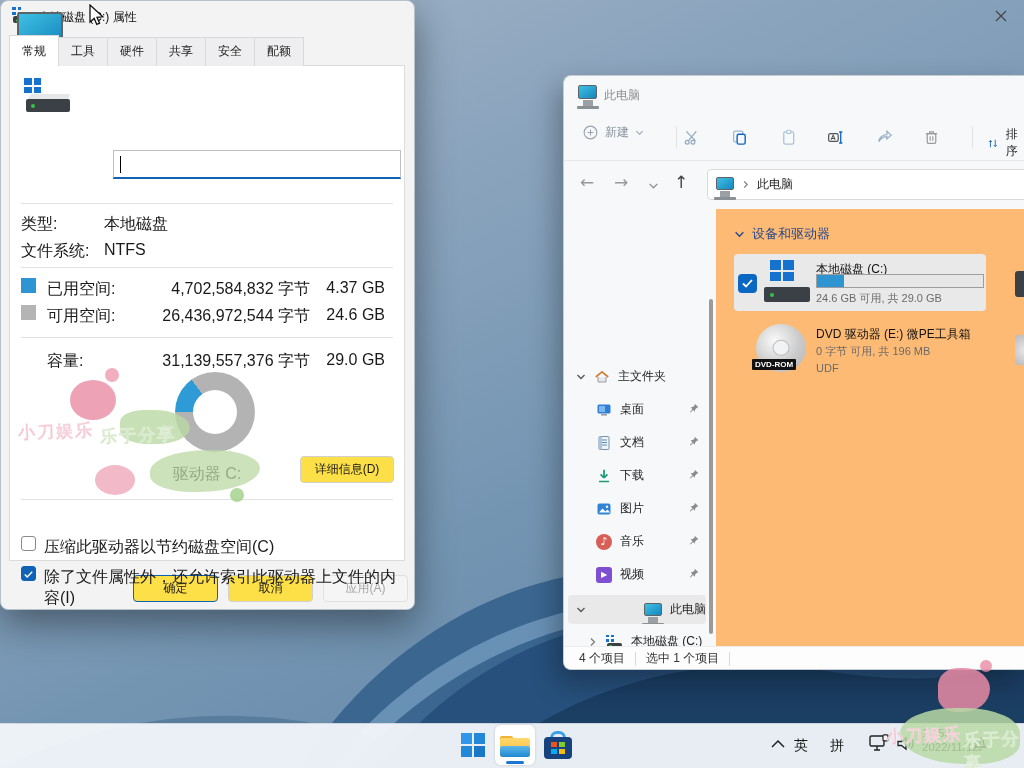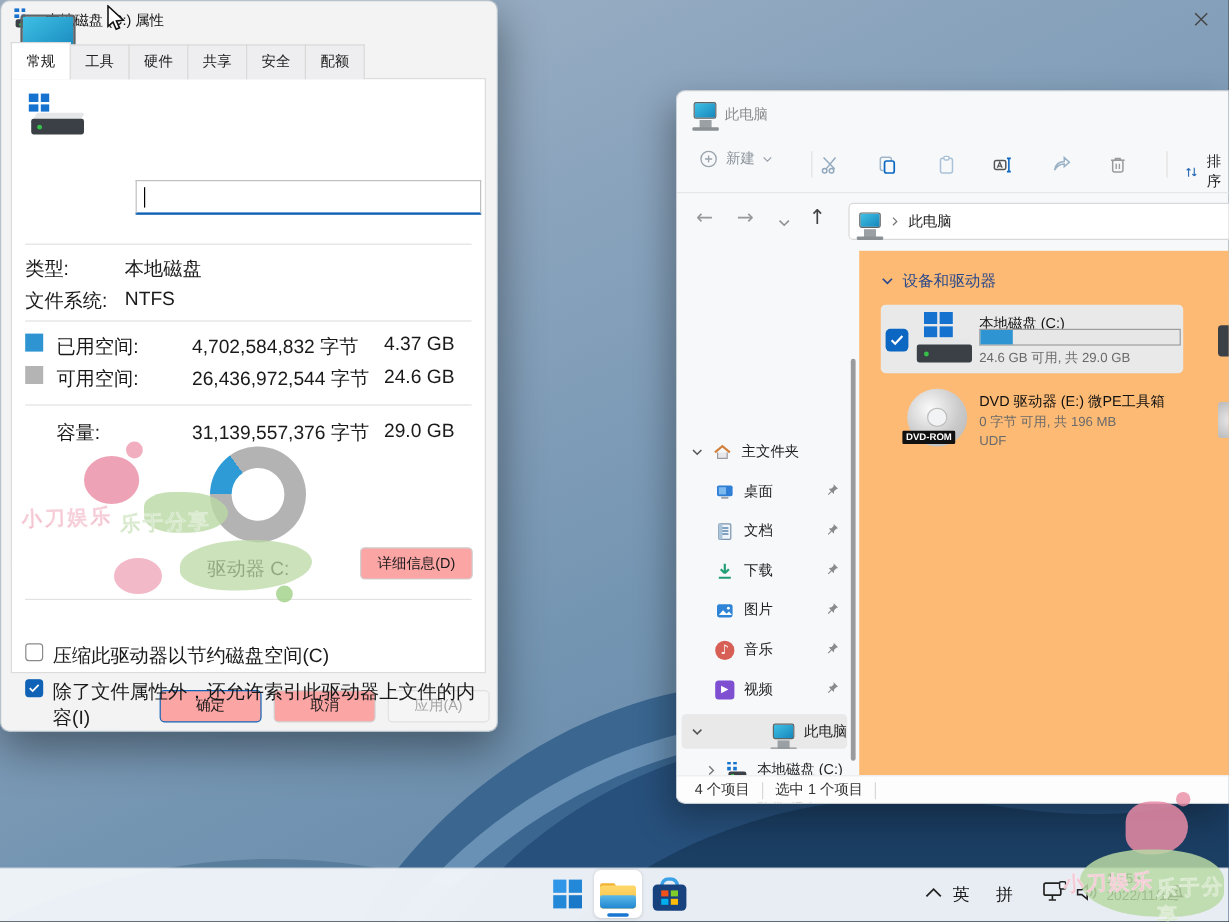--- a/index.html
+++ b/index.html
@@ -26,28 +26,28 @@
     border-radius:8px 0 0 8px;box-shadow:-6px 12px 28px rgba(0,0,0,.3);z-index:2;overflow:hidden;}
   
   .dlg-title{left:0;top:0;width:100%;height:32px;}
   .dlg-title .t{position:absolute;left:38px;top:9px;font-size:12px;color:#111;}
   .sep-h{position:absolute;height:1px;background:#e2e2e2;}
   .tabs{position:absolute;left:9px;top:39px;height:27px;display:flex;align-items:flex-end;z-index:2;}
   .tab{padding:5px 12px 6px;font-size:12px;border:1px solid #d9d9d9;border-bottom:none;background:#eeeef0;color:#222;margin-right:-1px;}
   .tab.sel{background:#fff;padding-top:7px;position:relative;z-index:3;}
   .page{position:absolute;left:9px;top:65px;width:394px;height:494px;background:#fff;border:1px solid #dcdcdc;z-index:1;}
   .dlbl{position:absolute;font-size:16px;color:#1a1a1a;}
-  .rt{}
+  .rt{text-align:right;}
   .legend{position:absolute;width:15px;height:15px;}
   .vol-input{position:absolute;left:103px;top:84px;width:288px;height:29px;border:1px solid #bfbfbf;border-bottom:2px solid #0f62b5;
     background:#fff;font-size:12px;padding:0 6px;box-sizing:border-box;outline:none;}
   .caret{position:absolute;left:110px;top:90px;width:1px;height:17px;background:#000;}
   .donut{position:absolute;left:165px;top:306px;width:80px;height:80px;border-radius:50%;}
   .donut::after{content:"";position:absolute;inset:18px;background:#fff;border-radius:50%;}
-  .btn{position:absolute;height:27px;background:#fca5a5;border:1px solid #d0d0d0;border-radius:4px;
+  .btn{position:absolute;height:27px;background:#fde047;border:1px solid #d0d0d0;border-radius:4px;
     font-size:12px;color:#1a1a1a;display:flex;align-items:center;justify-content:center;box-sizing:border-box;}
   .btn.default{border:1.5px solid #0f62b5;}
   .btn.disabled{background:#f5f5f5;color:#a5a5a5;border-color:#e0e0e0;}
   .cb{position:absolute;width:15px;height:15px;border:1px solid #8a8a8a;border-radius:3px;background:#fff;box-sizing:border-box;}
   .cb.on{background:#0f62b5;border-color:#0f62b5;}
   
   .ex-title{position:absolute;left:0;top:0;width:100%;height:36px;}
   .ex-title .t{position:absolute;left:40px;top:11px;font-size:12px;color:#8d8d8d;}
   .toolbar{position:absolute;left:0;top:36px;width:100%;height:48px;border-bottom:1px solid #e7e7e7;}
   .tbtn{position:absolute;top:12px;width:34px;height:26px;display:flex;align-items:center;justify-content:center;}

